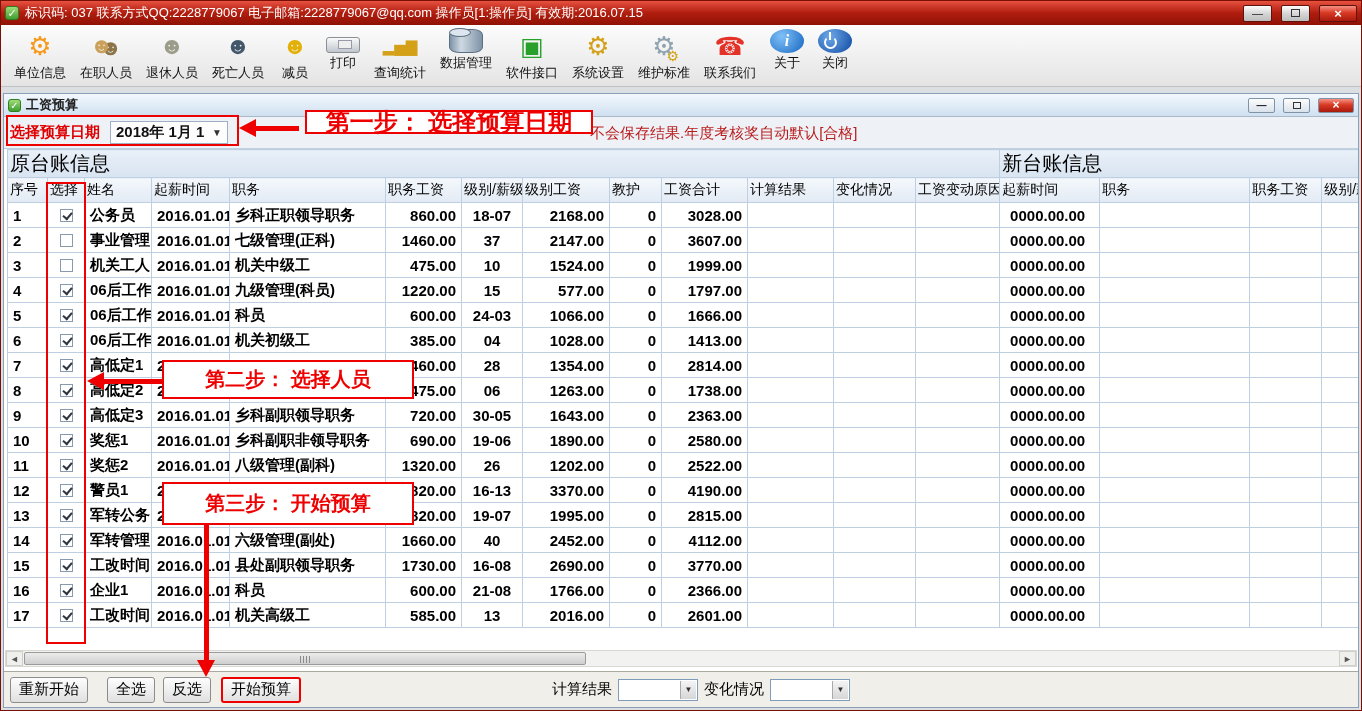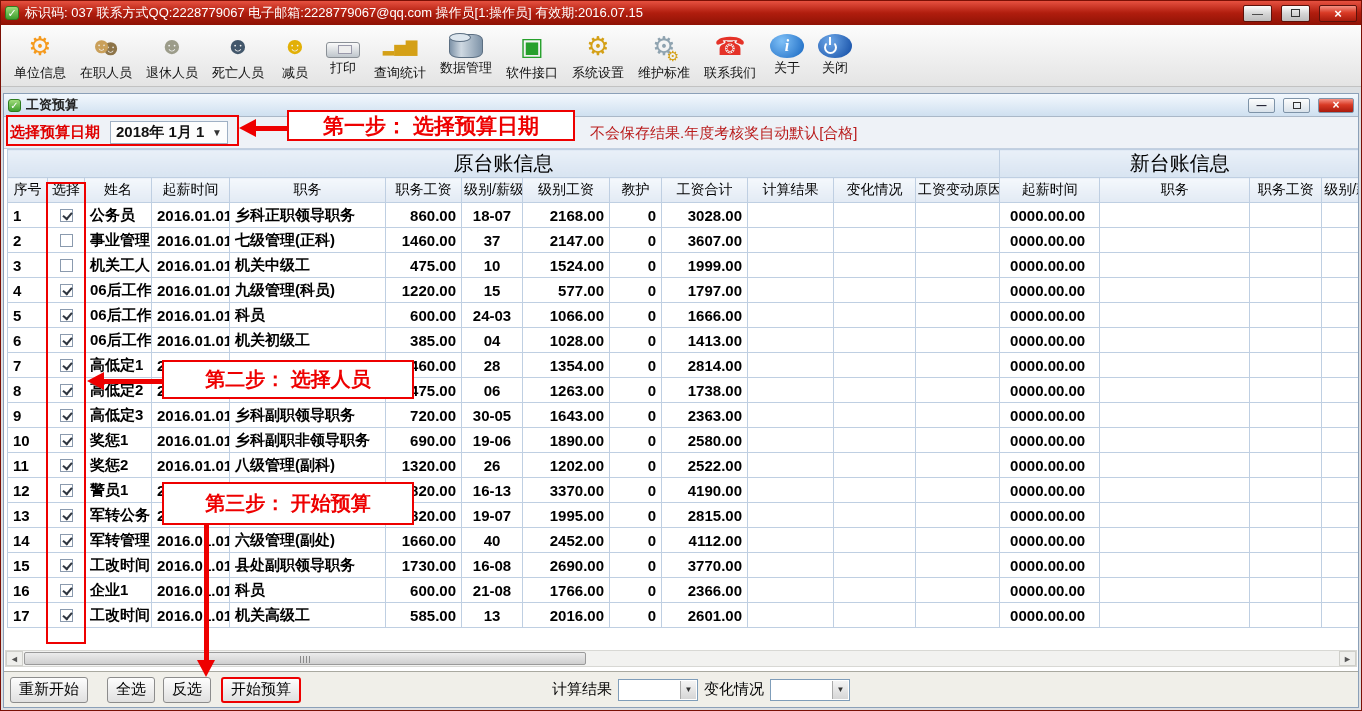--- a/index.html
+++ b/index.html
@@ -15,21 +15,21 @@
     background:linear-gradient(#9fdc7a,#3f9e2f);color:#fff;font-size:11px;line-height:12px;text-align:center;}
   .title-text{flex:1;white-space:nowrap;overflow:hidden;}
   .win-btn{width:29px;height:17px;border:1px solid #5d120b;border-radius:2px;margin-left:3px;
     background:linear-gradient(#fdfdfd,#d6d6d6 50%,#bdbdbd);display:flex;align-items:center;justify-content:center;
     font-size:11px;color:#222;}
   .win-btn .restore-glyph{width:9px;height:8px;border:1px solid #333;}
   .win-btn.close{width:38px;background:linear-gradient(#f59285,#d93a25 45%,#a81a0c);color:#fff;font-size:13px;font-weight:bold;}
 
   
   .toolbar{height:62px;background:linear-gradient(#fcfcfc,#e4e4e4);border-bottom:1px solid #c2c2c2;
-    display:flex;align-items:center;padding:2px 6px;}
+    display:flex;align-items:flex-start;padding:2px 6px;}
   .tb-item{display:flex;flex-direction:column;align-items:center;justify-content:center;
     padding:2px 7px;font-size:13px;color:#111;cursor:default;}
   .tb-lb{margin-top:1px;white-space:nowrap;}
   .tb-ic{height:34px;min-width:34px;display:flex;align-items:center;justify-content:center;font-size:26px;line-height:1;position:relative;}
   .ic-gear::before{content:"⚙";color:#f59a1d;}
   .ic-people::before{content:"☻";color:#caa05a;font-size:22px;text-shadow:9px 2px 0 #8d7448;margin-right:9px;}
   .ic-retiree::before{content:"☻";color:#9c9c8a;font-size:24px;}
   .ic-deceased::before{content:"☻";color:#43576b;font-size:24px;}
   .ic-person-minus::before{content:"☻";color:#e2b007;font-size:24px;}
   .ic-printer{width:28px;height:16px;background:linear-gradient(#fafafa,#bfc6cc);border:1px solid #8a9096;border-radius:3px;margin-top:8px;}
@@ -67,21 +67,21 @@
   .date-label{color:#e00000;font-weight:bold;}
   .date-select{margin-left:10px;width:118px;height:23px;border:1px solid #9fb0c4;background:#fdfdfd;
     display:flex;align-items:center;padding:0 5px;font-weight:bold;font-size:15px;color:#111;}
   .date-select .arr{margin-left:auto;font-size:10px;color:#333;}
   .notice{position:absolute;left:586px;top:7px;color:#b91c1c;font-size:15px;white-space:nowrap;}
 
   
   .table-wrap{flex:1;position:relative;background:#fff;overflow:hidden;border-top:1px solid #c3d0e0;}
   table.grid{border-collapse:collapse;table-layout:fixed;width:1352px;margin-left:3px;font-size:15px;}
   .grid th,.grid td{border:1px solid #bfcfe2;padding:0 5px;overflow:hidden;white-space:nowrap;}
-  .grid th{font-weight:400;font-size:14px;height:25px;background:linear-gradient(#f4f8fc,#e2eaf4);padding:0 2px;text-align:center;}
+  .grid th{font-weight:400;font-size:14px;height:25px;background:linear-gradient(#f4f8fc,#e2eaf4);padding:0 2px;text-align:left;}
   .grid th.group{font-size:20px;height:28px;background:linear-gradient(#e9f0f8,#d8e4f1);}
   .grid td{height:25px;font-weight:700;color:#000;background:#fff;}
   .a-l{text-align:left}.a-c{text-align:center}.a-r{text-align:right}.a-rp{text-align:right;padding-right:14px !important;}
   .cb{width:13px;height:13px;border:1px solid #8a9aae;background:#fff;margin:0 auto;position:relative;}
   .cb.checked::after{content:"";position:absolute;left:2px;top:2px;width:7px;height:4px;
     border-left:2px solid #2f3640;border-bottom:2px solid #2f3640;transform:rotate(-50deg);}
 
   
   .hscroll{position:absolute;left:1px;right:1px;top:501px;height:17px;background:#f2f2f0;border:1px solid #d8d8d4;display:flex;}
   .scroll-btn{width:17px;height:100%;background:#efefec;display:flex;align-items:center;justify-content:center;
@@ -105,21 +105,21 @@
   .combo .arrow-btn{position:absolute;right:1px;top:1px;bottom:1px;width:16px;border-left:1px solid #aaa;
     background:linear-gradient(#f4f4f4,#d6d6d6);display:flex;align-items:center;justify-content:center;font-size:8px;color:#333;}
 
   
   .ov{position:absolute;z-index:100;}
   .ov-box{border:2px solid #ee0000;background:#fff;color:#ee0000;font-weight:bold;
     display:flex;align-items:center;justify-content:center;white-space:nowrap;}
   #ov-date-rect{left:5px;top:114px;width:233px;height:31px;border:2px solid #ee0000;}
   #ov-arrow1-head{left:238px;top:118px;width:0;height:0;border-top:9px solid transparent;border-bottom:9px solid transparent;border-right:17px solid #ee0000;}
   #ov-arrow1-line{left:253px;top:125px;width:45px;height:5px;background:#ee0000;}
-  #ov-step1{left:286px;top:109px;width:288px;height:31px;font-size:21px;}
+  #ov-step1{left:304px;top:109px;width:288px;height:24px;font-size:24px;}
   #ov-selcol{left:45px;top:181px;width:40px;height:462px;border:2px solid #ee0000;}
   #ov-arrow2-head{left:86px;top:371px;width:0;height:0;border-top:9px solid transparent;border-bottom:9px solid transparent;border-right:17px solid #ee0000;}
   #ov-arrow2-line{left:101px;top:378px;width:60px;height:5px;background:#ee0000;}
   #ov-step2{left:161px;top:359px;width:252px;height:39px;font-size:20px;}
   #ov-step3{left:161px;top:481px;width:252px;height:43px;font-size:20px;}
   #ov-arrow3-line{left:203px;top:523px;width:5px;height:137px;background:#ee0000;}
   #ov-arrow3-head{left:196px;top:659px;width:0;height:0;border-left:9px solid transparent;border-right:9px solid transparent;border-top:17px solid #ee0000;}
 </style>
 </head>
 <body>

